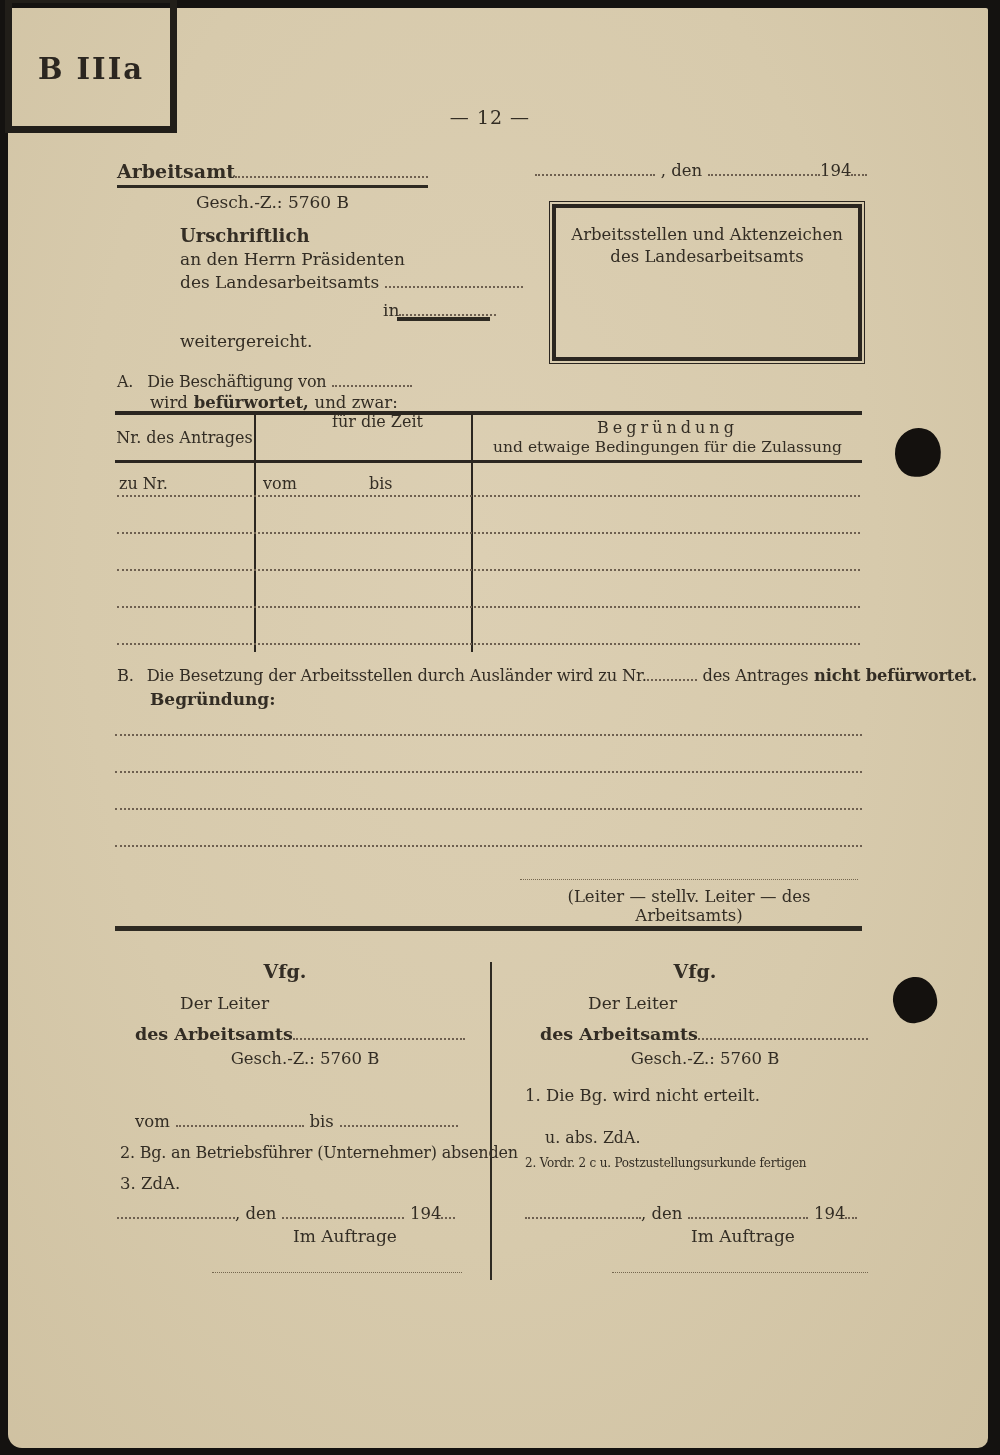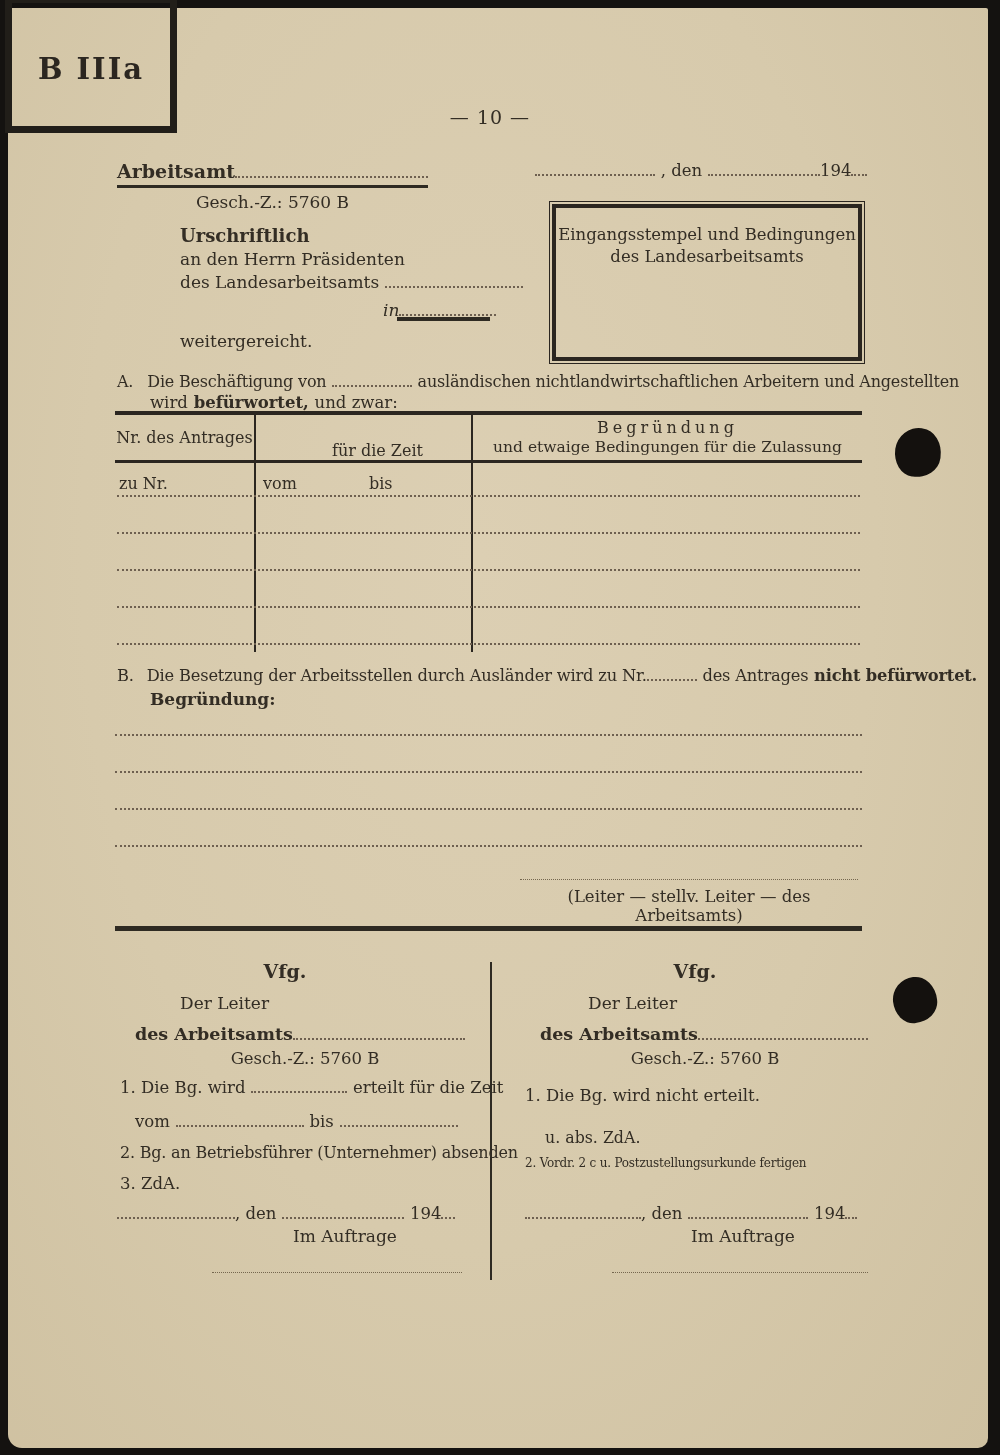--- a/index.html
+++ b/index.html
@@ -65,21 +65,21 @@
 </head>
 <body>
 
 <div id="scan">
   <div id="paper"></div>
 
   <div id="biiia-box" class="abs">
     <span>B IIIa</span>
   </div>
 
-  <div id="page-number" class="abs ctr">— 10 —</div>
+  <div id="page-number" class="abs ctr">— 12 —</div>
 
   <div class="abs row" style="left:117px; top:160px; width:311px;text-align:center;">
     <span class="b fs19">Arbeitsamt</span>
     <span class="dfill" style="flex:1 1 auto;"></span>
   </div>
   <div class="abs solid" style="left:117px; top:185px; width:311px; height:3px;"></div>
   <div class="abs ctr fs17" style="left:117px; top:192px; width:311px;">Gesch.-Z.: 5760 B</div>
 
   <div class="abs row fs165" style="left:535px; top:161px;">
     <span class="dfill" style="width:120px;"></span>
@@ -88,52 +88,51 @@
     <span>194</span>
     <span class="dfill" style="width:16px;"></span>
   </div>
 
   <div class="abs b" style="left:180px; top:225px; font-size:18px;">Urschriftlich</div>
   <div class="abs fs17" style="left:180px; top:249px;">an den Herrn Präsidenten</div>
   <div class="abs row fs17" style="left:180px; top:272px;">
     <span>des Landesarbeitsamts</span>
     <span class="dfill gapl" style="width:138px;"></span>
   </div>
-  <div class="abs row fs17" style="left:383px; top:300px;font-style:italic;">
+  <div class="abs row fs17" style="left:383px; top:300px;">
     <span>in</span>
     <span class="dfill" style="width:97px;"></span>
   </div>
   <div class="abs solid" style="left:397px; top:317px; width:93px; height:4px;"></div>
   <div class="abs fs17" style="left:180px; top:331px;">weitergereicht.</div>
 
   <div id="stamp-box" class="abs">
-    <div>Eingangsstempel und Bedingungen</div>
+    <div>Arbeitsstellen und Aktenzeichen</div>
     <div>des Landesarbeitsamts</div>
   </div>
 
   <div class="abs row fs16 tight" style="left:117px; top:372px; width:748px;">
     <span style="margin-right:14px;">A.</span>
     <span>Die Beschäftigung von</span>
     <span class="dfill gapl" style="width:80px;"></span>
-    <span class="gapl">ausländischen nichtlandwirtschaftlichen Arbeitern und Angestellten</span>
   </div>
   <div class="abs row fs165" style="left:150px; top:393px;">
     <span class="gap">wird</span>
     <span class="b gap">befürwortet,</span>
     <span>und zwar:</span>
   </div>
 
   <div class="abs" style="left:115px; top:411px; width:747px; height:242px;">
     <div class="abs tbl-rule" style="left:0; top:0; width:747px; height:4px;"></div>
     <div class="abs tbl-rule" style="left:0; top:49px; width:747px; height:3px;"></div>
     <div class="abs tbl-rule" style="left:139px; top:4px; width:2px; height:237px;"></div>
     <div class="abs tbl-rule" style="left:356px; top:4px; width:2px; height:237px;"></div>
 
     <div class="abs ctr fs16" style="left:0; top:17px; width:139px;">Nr. des Antrages</div>
-    <div class="abs ctr fs16" style="left:141px; top:30px; width:243px;">für die Zeit</div>
+    <div class="abs ctr fs16" style="left:141px; top:1px; width:243px;">für die Zeit</div>
     <div class="abs ctr fs16 lettersp" style="left:358px; top:7px; width:389px;">Begründung</div>
     <div class="abs ctr" style="left:358px; top:27px; width:389px; font-size:15.5px;">und etwaige Bedingungen für die Zulassung</div>
 
     <div class="abs fs16" style="left:4px; top:63px;">zu Nr.</div>
     <div class="abs fs16" style="left:148px; top:63px;">vom</div>
     <div class="abs fs16" style="left:254px; top:63px;">bis</div>
 
     <div class="dline" style="left:2px; top:84px; width:743px;"></div>
     <div class="dline" style="left:2px; top:121px; width:743px;"></div>
     <div class="dline" style="left:2px; top:158px; width:743px;"></div>
@@ -161,25 +160,20 @@
   <div class="abs solid" style="left:115px; top:926px; width:747px; height:5px;"></div>
   <div class="abs solid" style="left:490px; top:962px; width:2px; height:318px;"></div>
 
   <div class="abs ctr b fs19" style="left:240px; top:960px; width:90px;">Vfg.</div>
   <div class="abs fs17" style="left:180px; top:993px;">Der Leiter</div>
   <div class="abs row" style="left:135px; top:1024px; width:330px;">
     <span class="b fs175">des Arbeitsamts</span>
     <span class="dfill" style="flex:1 1 auto;"></span>
   </div>
   <div class="abs ctr fs165" style="left:140px; top:1049px; width:330px;">Gesch.-Z.: 5760 B</div>
-  <div class="abs row fs165" style="left:120px; top:1078px;">
-    <span>1. Die Bg. wird</span>
-    <span class="dfill gapl gap" style="width:96px;"></span>
-    <span>erteilt für die Zeit</span>
-  </div>
   <div class="abs row fs165" style="left:135px; top:1112px;">
     <span>vom</span>
     <span class="dfill gapl gap" style="width:128px;"></span>
     <span>bis</span>
     <span class="dfill gapl" style="width:118px;"></span>
   </div>
   <div class="abs fs16 tight nw" style="left:120px; top:1143px;">2. Bg. an Betriebsführer (Unternehmer) absenden</div>
   <div class="abs fs165" style="left:120px; top:1174px;">3. ZdA.</div>
   <div class="abs row fs165" style="left:117px; top:1204px;">
     <span class="dfill" style="width:118px;"></span>

